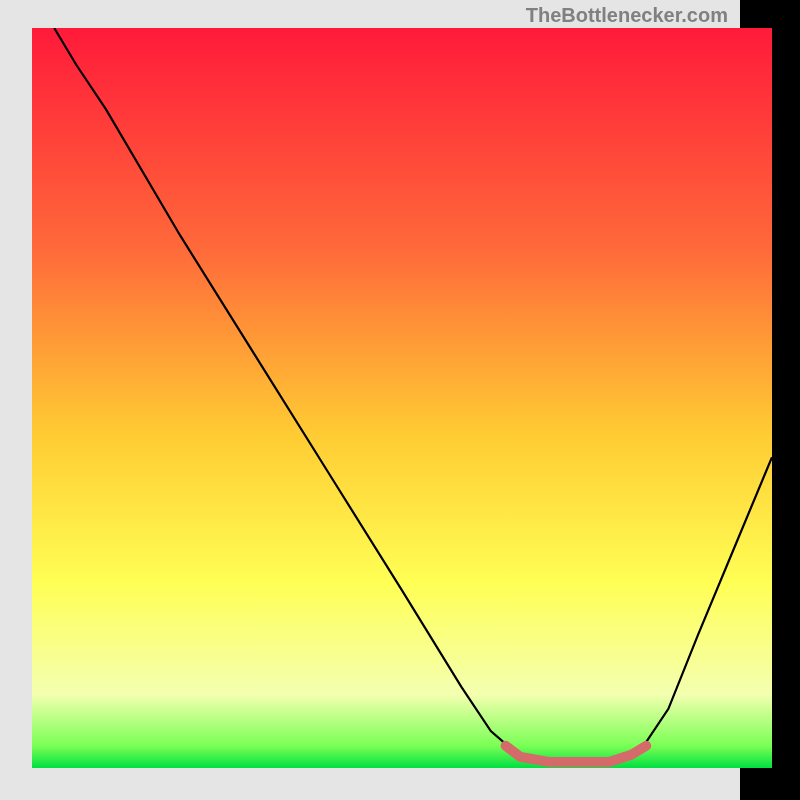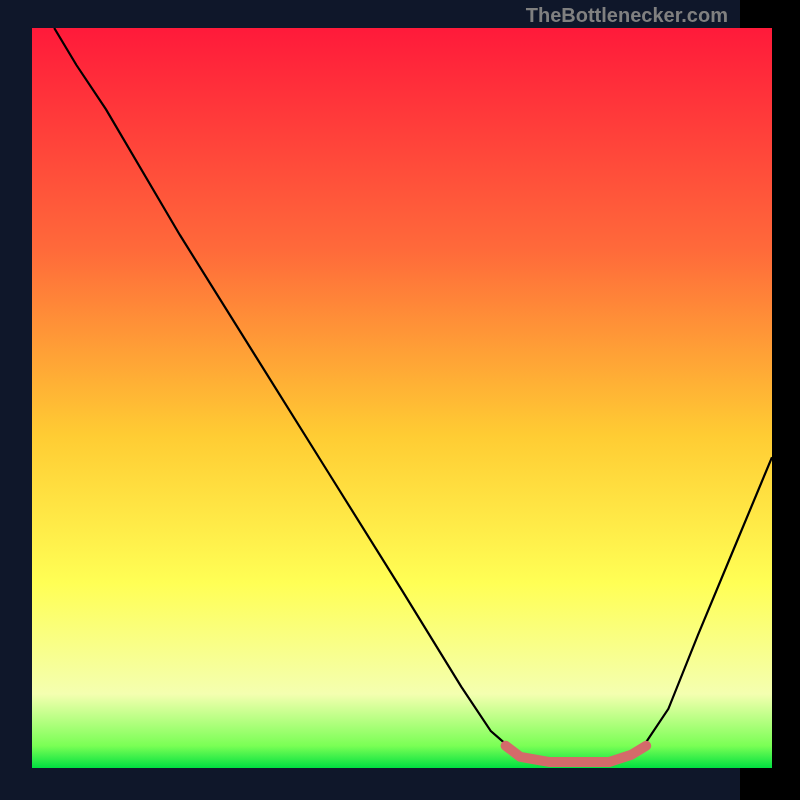--- a/index.html
+++ b/index.html
@@ -8,21 +8,21 @@
     background: #000;
     width: 800px;
     height: 800px;
     overflow: hidden;
     font-family: Arial, sans-serif;
   }
   .container {
     position: relative;
     width: 740px;
     height: 800px;
-    background: #0f172a;
+    background: #e5e5e5;
   }
   .watermark {
     position: absolute;
     top: 4px;
     right: 12px;
     color: #808080;
     font-size: 20px;
     font-weight: bold;
     z-index: 10;
   }

